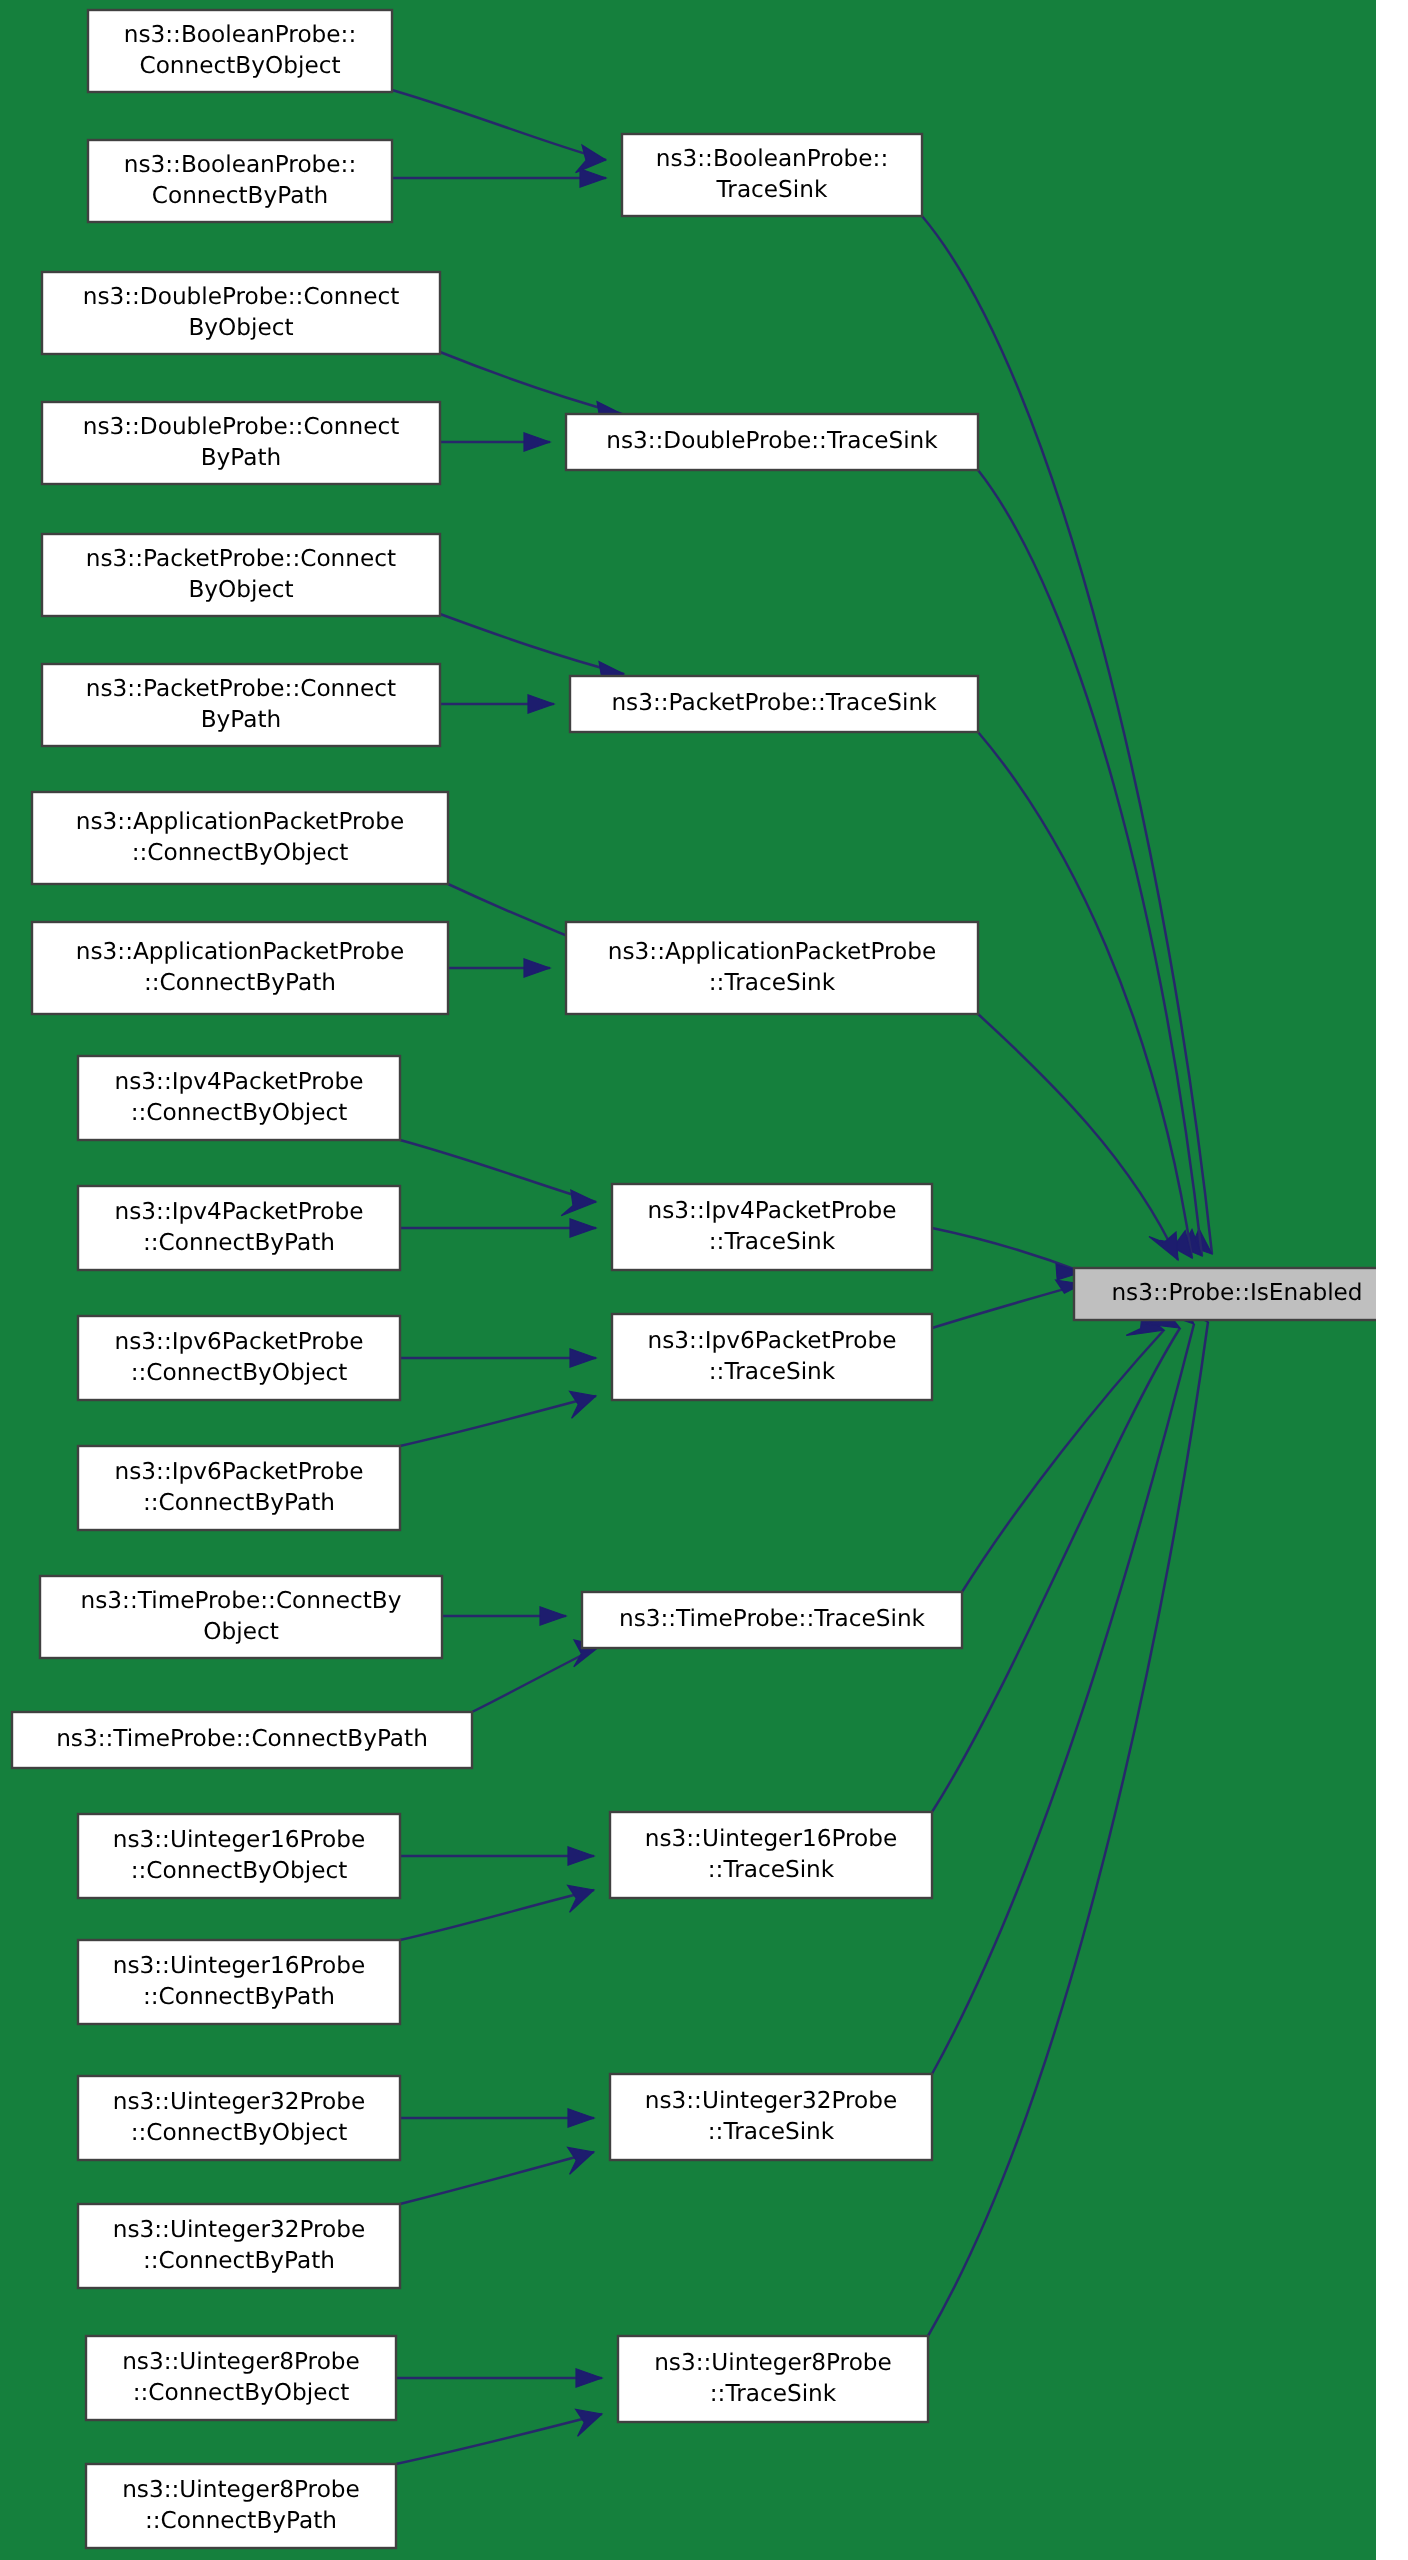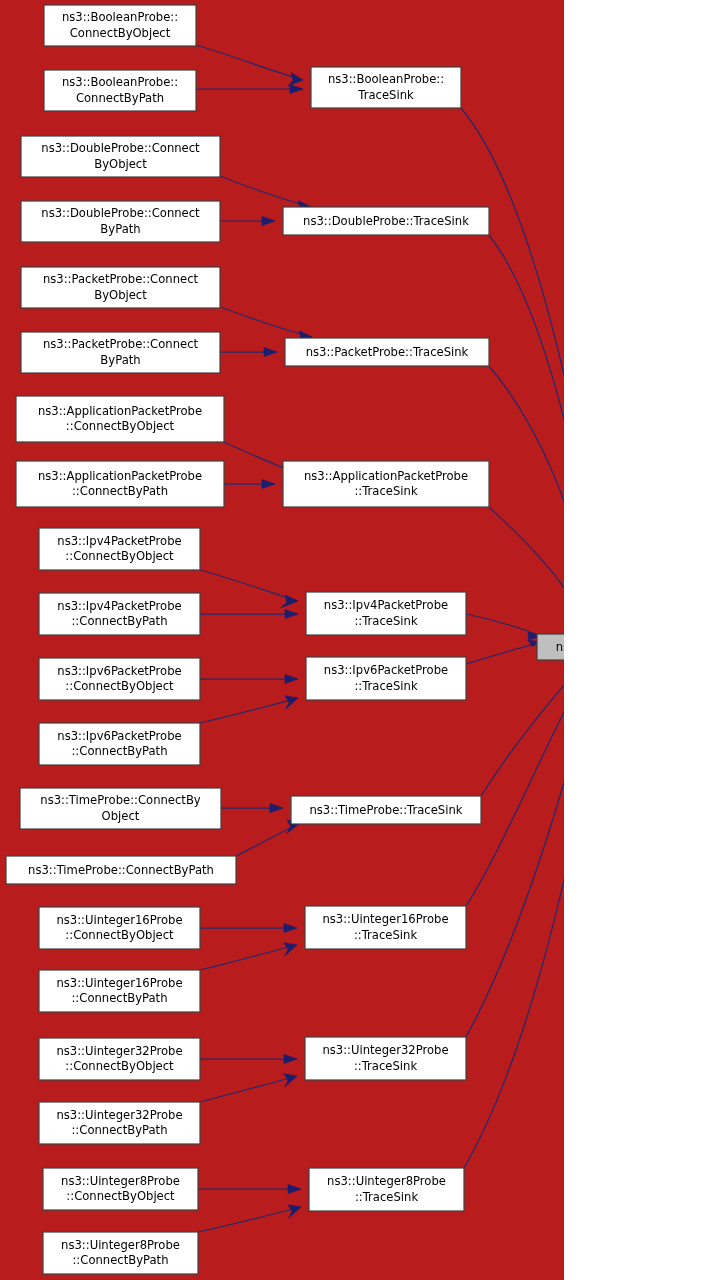--- a/index.html
+++ b/index.html
@@ -2,23 +2,23 @@
 <html><head>
 <meta charset="utf-8">
 <style>
   html, body {
     margin: 0;
     padding: 0;
     background: #ffffff;
   }
   #graph-root {
     position: relative;
-    width: 564px;
+    width: 688px;
     height: 1280px;
-    background: #b91c1c;
+    background: #15803d;
     font-family: "DejaVu Sans", "Liberation Sans", sans-serif;
     overflow: hidden;
   }
   svg.graph-canvas {
     position: absolute;
     top: 0;
     left: 0;
     width: 704px;
     height: 1280px;
     display: block;

